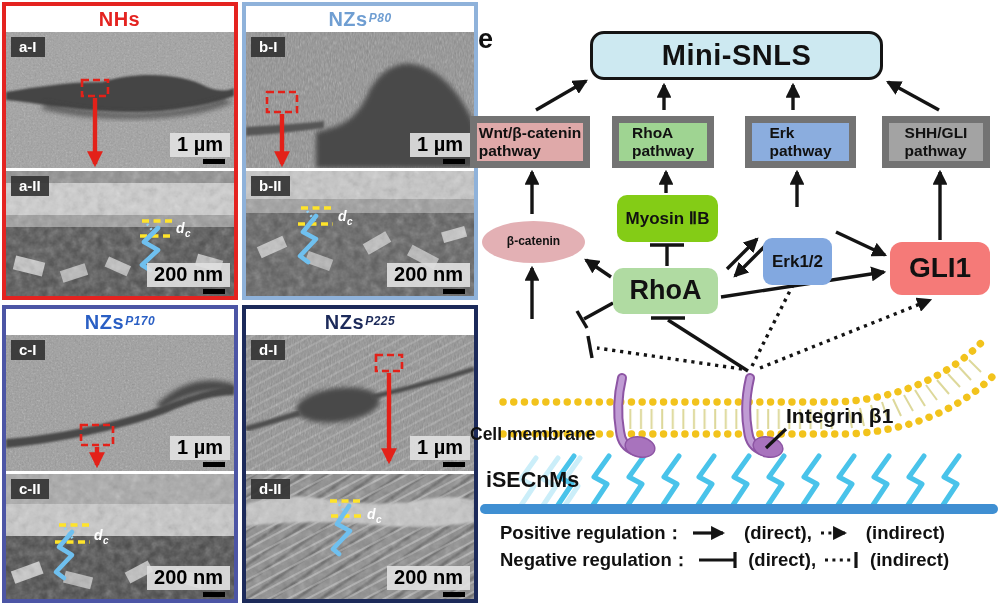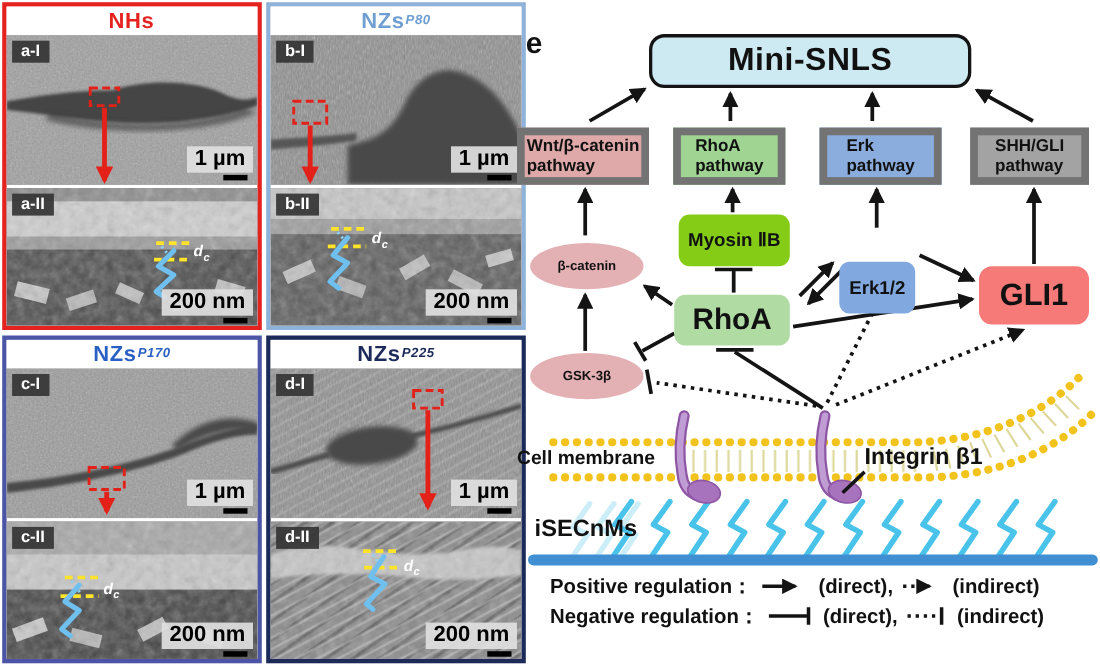--- a/index.html
+++ b/index.html
@@ -39,21 +39,21 @@
   .erkP{left:745px;top:116px;width:111px;height:52px;background:#8badde;}
   .shhP{left:882px;top:116px;width:108px;height:52px;background:#a3a3a3;}
   .soft{border:none;border-radius:10px;font-size:17px;}
   .myosin{left:617px;top:195px;width:101px;height:47px;background:#84cc16;}
   .erk12{left:763px;top:210px;width:69px;height:47px;background:#82a8e0;border-radius:9px;margin-top:28px;}
   .rhoa{left:613px;top:268px;width:105px;height:46px;background:#b0dba2;font-size:27px;}
   .gli1{left:890px;top:242px;width:100px;height:53px;background:#f57a78;font-size:28px;border-radius:12px;}
   .ell{border-radius:50%;background:#e3b0b4;font-size:12px;}
   .bcat{left:482px;top:221px;width:103px;height:42px;}
   .gsk{left:482px;top:321px;width:103px;height:42px;}
-  .cmlab{position:absolute;left:470px;top:406px;font-size:17.5px;font-weight:bold;z-index:2;}
+  .cmlab{position:absolute;left:470px;top:424px;font-size:17.5px;font-weight:bold;z-index:2;}
   .intlab{position:absolute;left:786px;top:404px;font-size:21px;font-weight:bold;z-index:2;}
   .isecm{position:absolute;left:486px;top:468px;font-size:21.5px;font-weight:bold;z-index:2;}
   .legend{position:absolute;left:500px;z-index:2;display:flex;align-items:center;gap:7px;
           font-size:18.5px;font-weight:bold;white-space:nowrap;}
   .leg1{top:520px;} .leg2{top:547px;}
   .legend svg{display:block;}
 </style>
 </head>
 <body>
 
@@ -405,21 +405,20 @@
 <div class="dnode pbox shhP">
   <div><span>SHH/GLI</span><br>
   <span>pathway</span></div>
 </div>
 
 <div class="dnode soft myosin">Myosin ⅡB</div>
 <div class="dnode soft erk12">Erk1/2</div>
 <div class="dnode soft rhoa">RhoA</div>
 <div class="dnode gli1">GLI1</div>
 <div class="dnode ell bcat">β-catenin</div>
-<div class="dnode ell gsk">GSK-3β</div>
 
 <div class="cmlab">Cell membrane</div>
 <div class="intlab">Integrin β1</div>
 <div class="isecm">iSECnMs</div>
 
 <div class="legend leg1">
   <span>Positive regulation：</span>
   <svg width="46" height="16">
         <line x1="2" y1="8" x2="32" y2="8" stroke="#141414" stroke-width="3.2" marker-end="url(#mA)"></line>
       </svg>

